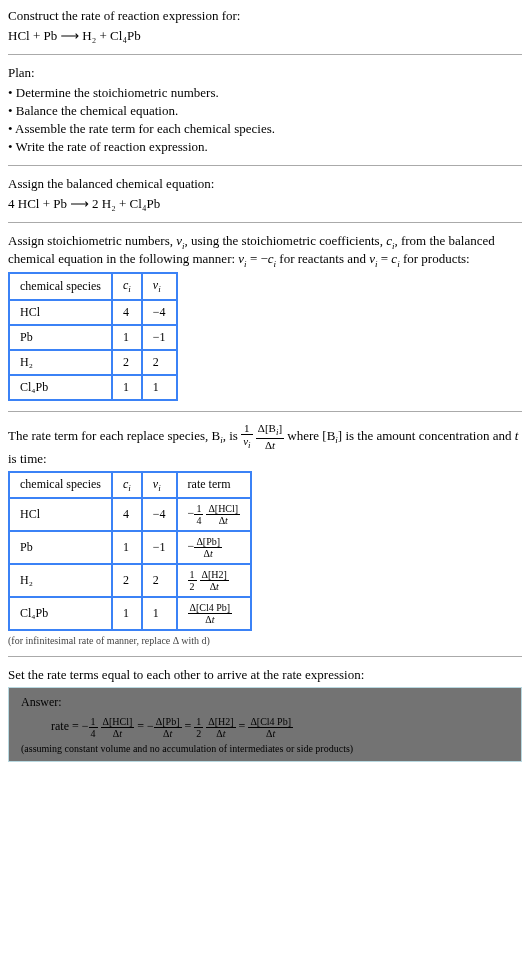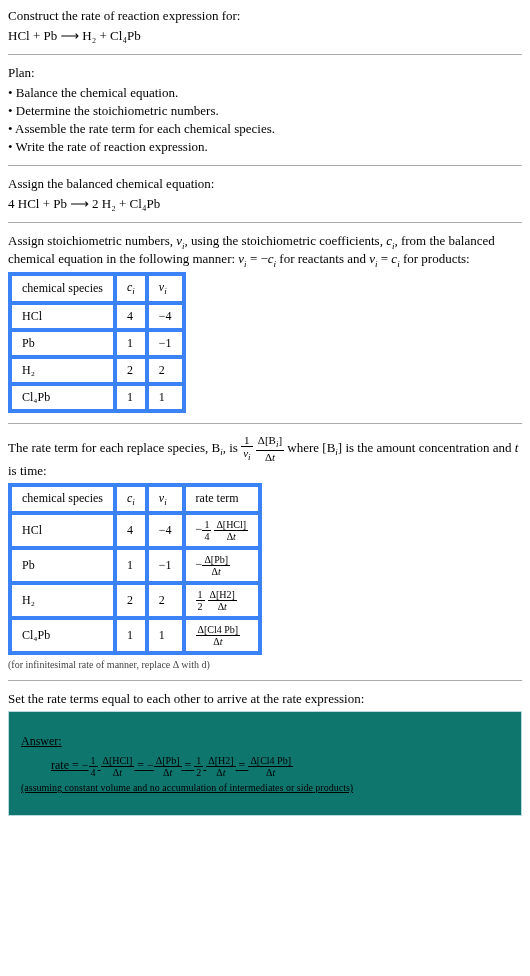--- a/index.html
+++ b/index.html
@@ -28,40 +28,39 @@
   margin: 10px 0;
 }
 .plan-list {
   margin: 2px 0;
 }
 table {
   border-collapse: collapse;
   margin: 4px 0;
 }
 th, td {
-  border: 4px solid #3b82f6;
+  border: 2px solid #3b82f6;
   padding: 4px 10px;
   text-align: left;
   font-size: 12px;
 }
 th {
   font-weight: normal;
   background: #fff;
 }
 .table-note {
   font-size: 10px;
   color: #444;
   margin-top: 2px;
 }
 .answer-box {
-  background: #0f766e;
+  background: #737373;
   border: 1px solid #b8d8e0;
-  padding: 22px 12px;
+  padding: 7px 12px;
   margin-top: 4px;
-  text-decoration: underline;
 }
 .answer-label {
   font-size: 12px;
   margin-bottom: 6px;
 }
 .answer-rate {
   font-size: 12px;
   margin-left: 30px;
   margin-bottom: 0;
 }
@@ -111,22 +110,22 @@
 
 <div class="section">
   <div class="heading">Construct the rate of reaction expression for:</div>
   <div class="equation">HCl + Pb  ⟶  H₂ + Cl₄Pb</div>
 </div>
 
 <hr>
 
 <div class="section">
   <div class="heading">Plan:</div>
+  <div class="plan-list">• Determine the stoichiometric numbers.</div>
   <div class="plan-list">• Balance the chemical equation.</div>
-  <div class="plan-list">• Determine the stoichiometric numbers.</div>
   <div class="plan-list">• Assemble the rate term for each chemical species.</div>
   <div class="plan-list">• Write the rate of reaction expression.</div>
 </div>
 
 <hr>
 
 <div class="section">
   <div class="heading">Assign the balanced chemical equation:</div>
   <div class="equation">4 HCl + Pb  ⟶  2 H₂ + Cl₄Pb</div>
 </div>

